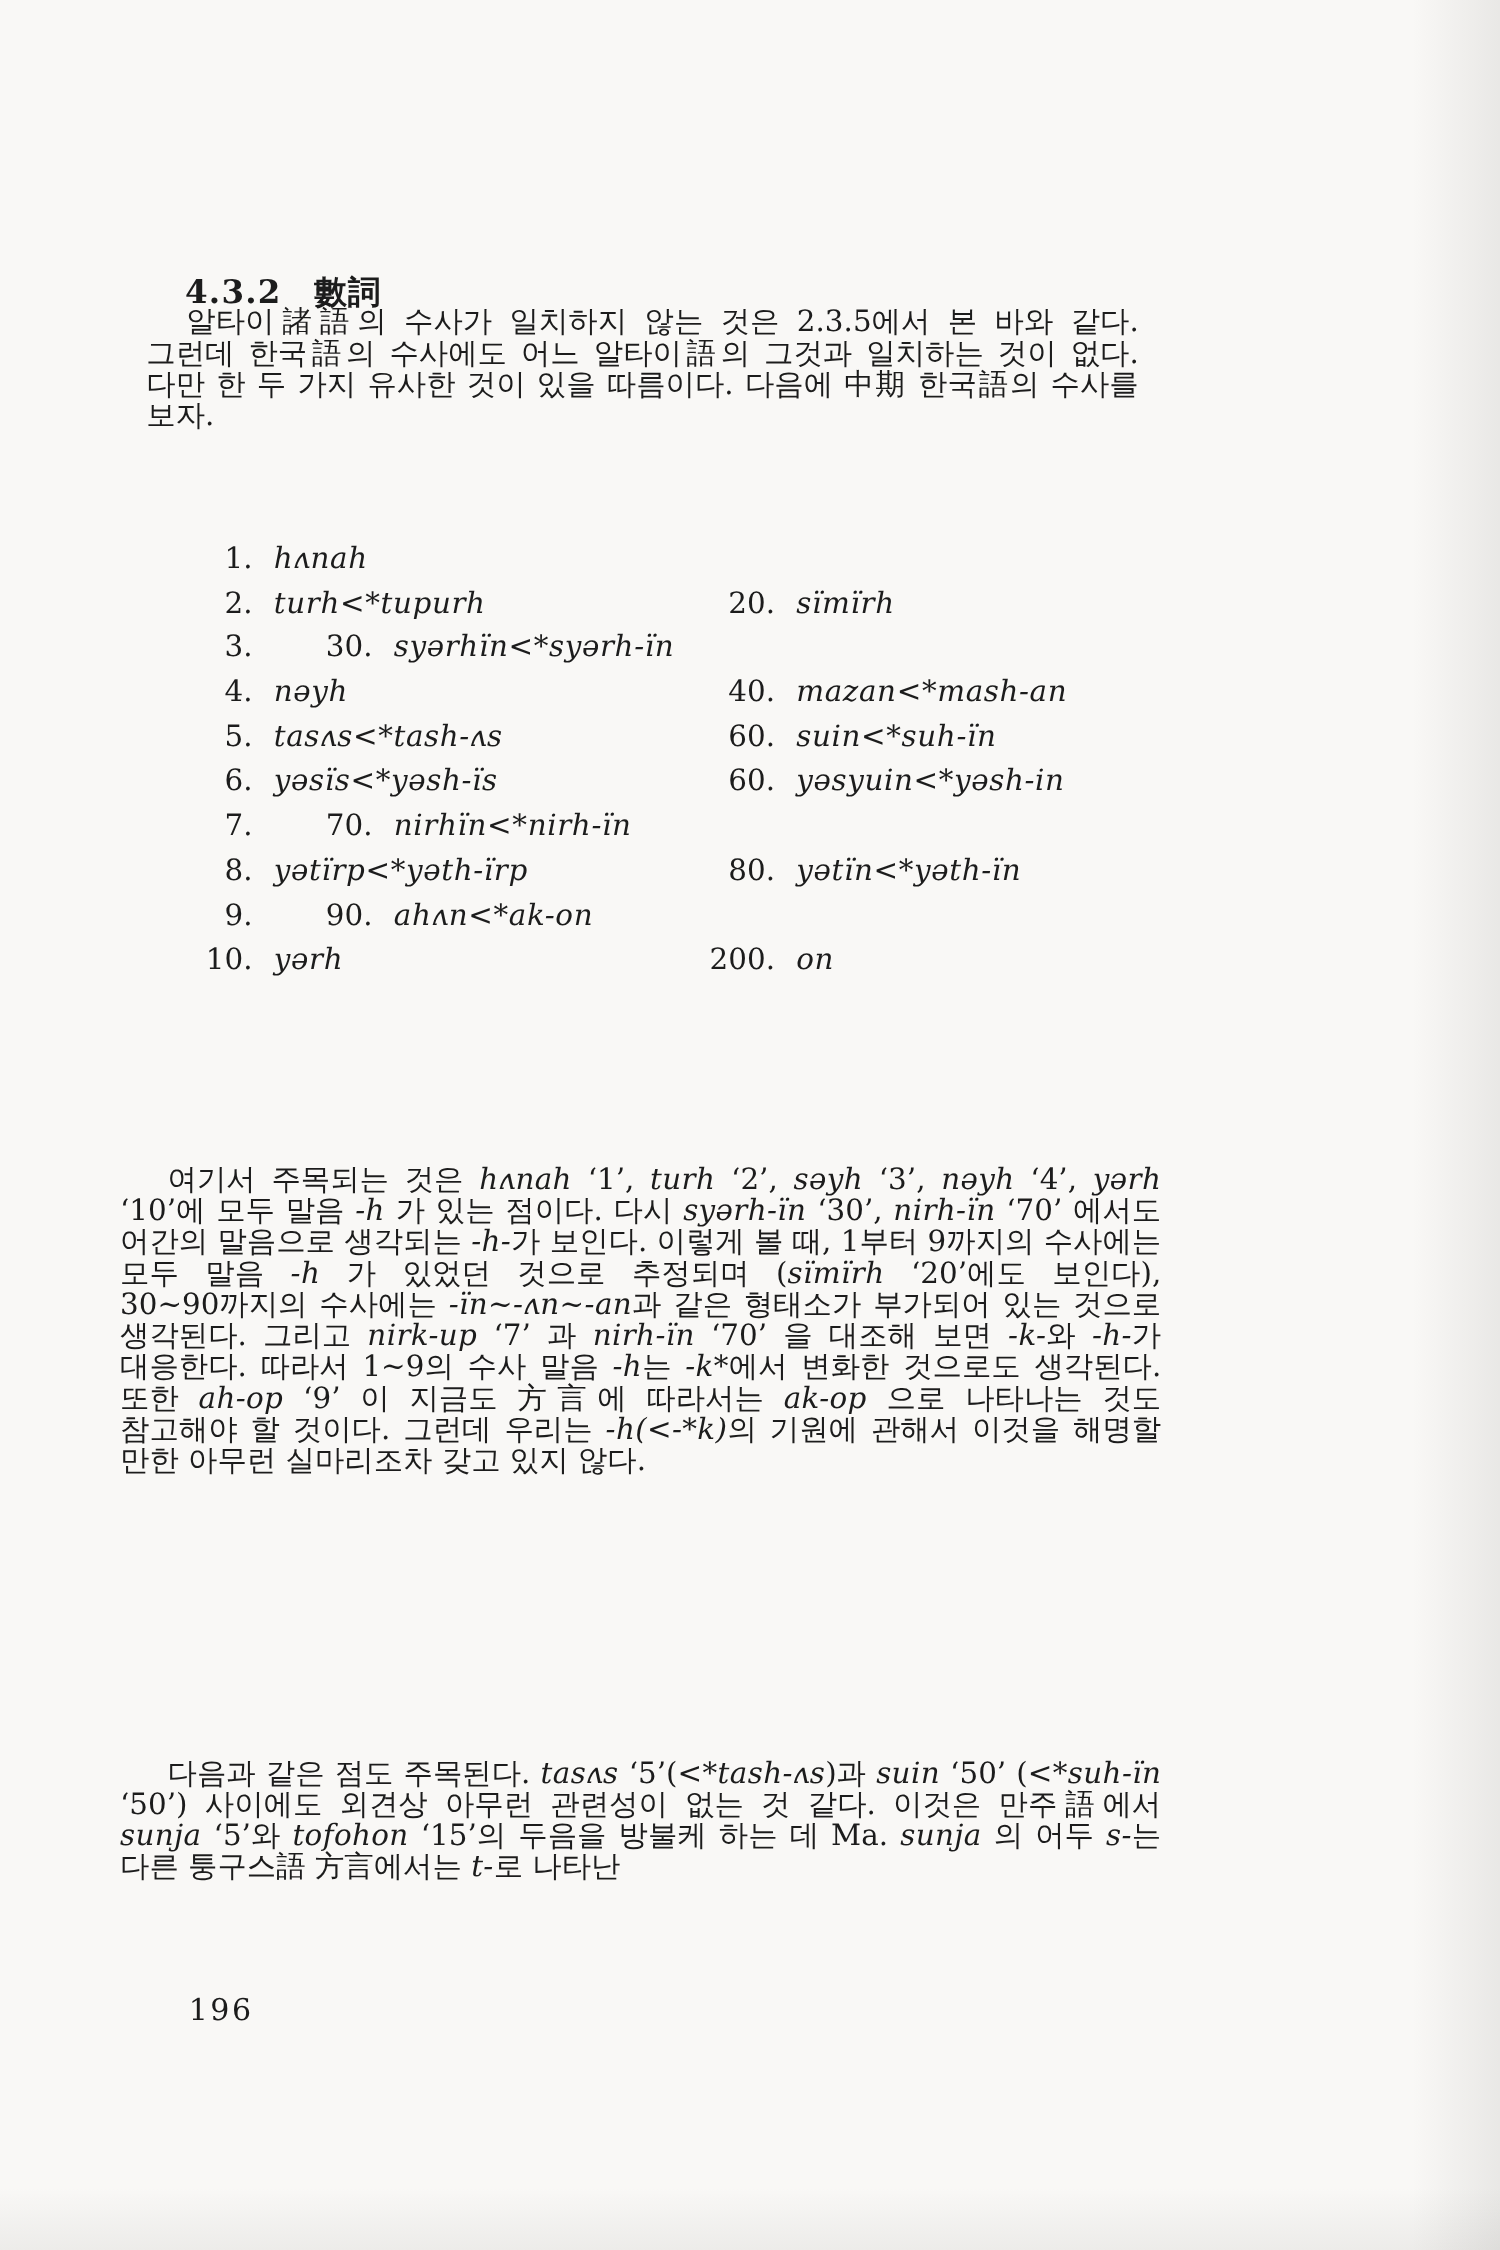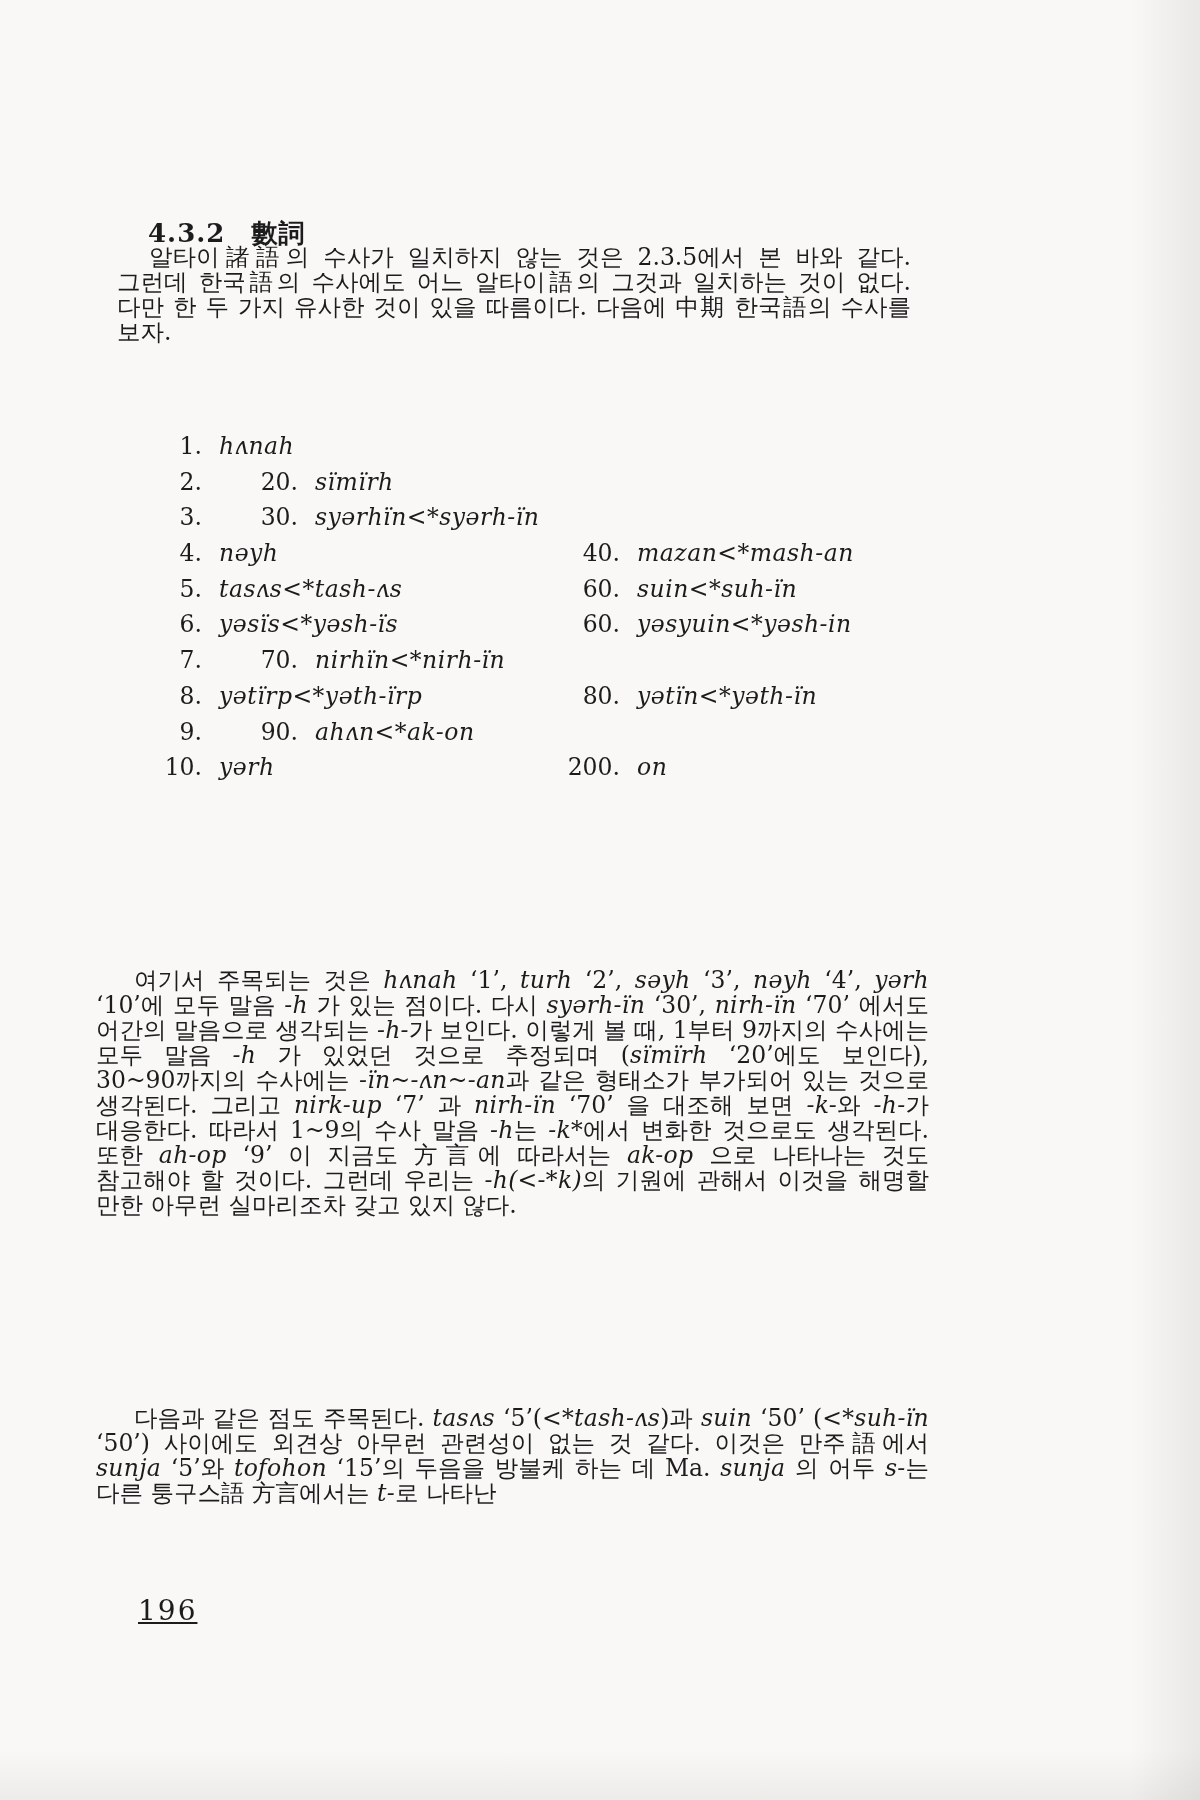--- a/index.html
+++ b/index.html
@@ -57,27 +57,26 @@
     font-style: normal;
   }
   .num-cell.rt { width: 96px; }
   .form-cell {
     padding-left: 17px; flex: 0 0 auto;
     font-style: italic;
     letter-spacing: 0.5px;
   }
   .form-cell.lf { width: 305px; }
   .lat { font-style: italic; letter-spacing: 0.3px; }
-  #disc-para-1 { left: 96px; top: 968px; width: 833px; text-indent: 38px; }
+  #disc-para-1 { left: 96px; top: 931px; width: 833px; text-indent: 38px; }
   #disc-para-2 { left: 96px; top: 1406px; width: 833px; text-indent: 38px; }
   .page-no {
-    position: absolute; left: 138px; top: 1594px;
-    font-size: 28px; letter-spacing: 2px;
+    position: absolute; left: 151px; top: 1594px;
+    font-size: 24px; letter-spacing: 2px;
     font-variant-numeric: oldstyle-nums;
-    text-decoration: underline;
   }
 </style>
 </head>
 <body>
 
 <div class="page">
 
   <h2 class="heading">
     <span class="sect-no">4.3.2</span><span>數詞</span>
   </h2>
@@ -86,20 +85,21 @@
 
   <div class="num-list">
       <div class="num-row">
         <span class="num-cell">1.</span>
         <span class="form-cell lf">hʌnah</span>
         <span class="num-cell rt"></span>
         <span class="form-cell"></span>
       </div>
       <div class="num-row">
         <span class="num-cell">2.</span>
+        <span class="form-cell lf">turh&lt;*tupurh</span>
         <span class="num-cell rt">20.</span>
         <span class="form-cell">sïmïrh</span>
       </div>
       <div class="num-row">
         <span class="num-cell">3.</span>
         <span class="num-cell rt">30.</span>
         <span class="form-cell">syərhïn&lt;*syərh-ïn</span>
       </div>
       <div class="num-row">
         <span class="num-cell">4.</span>

